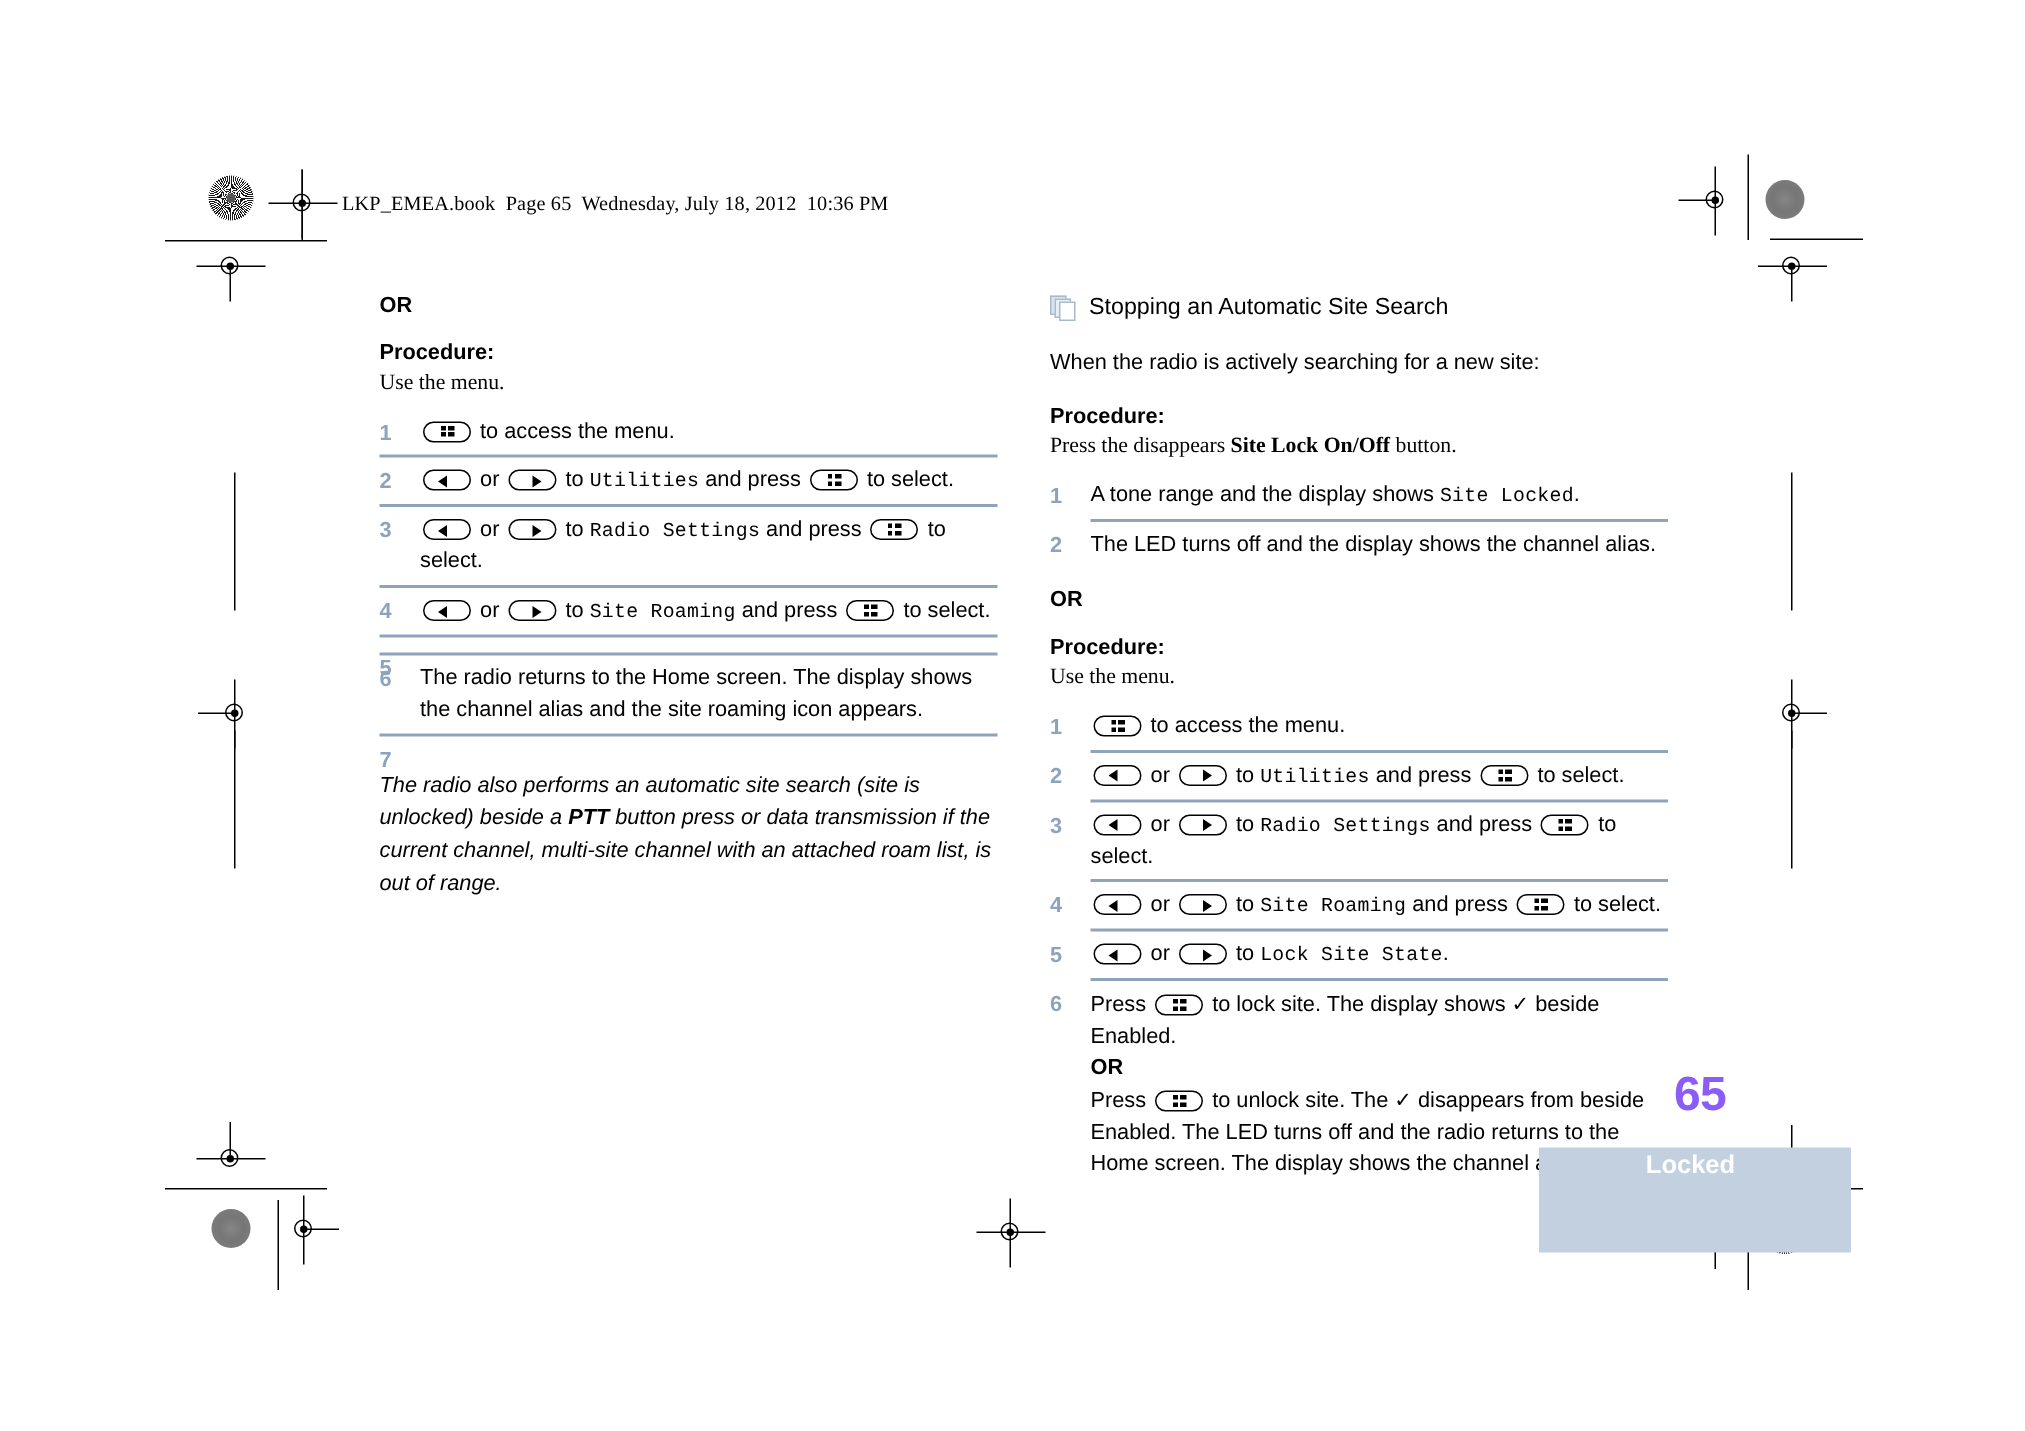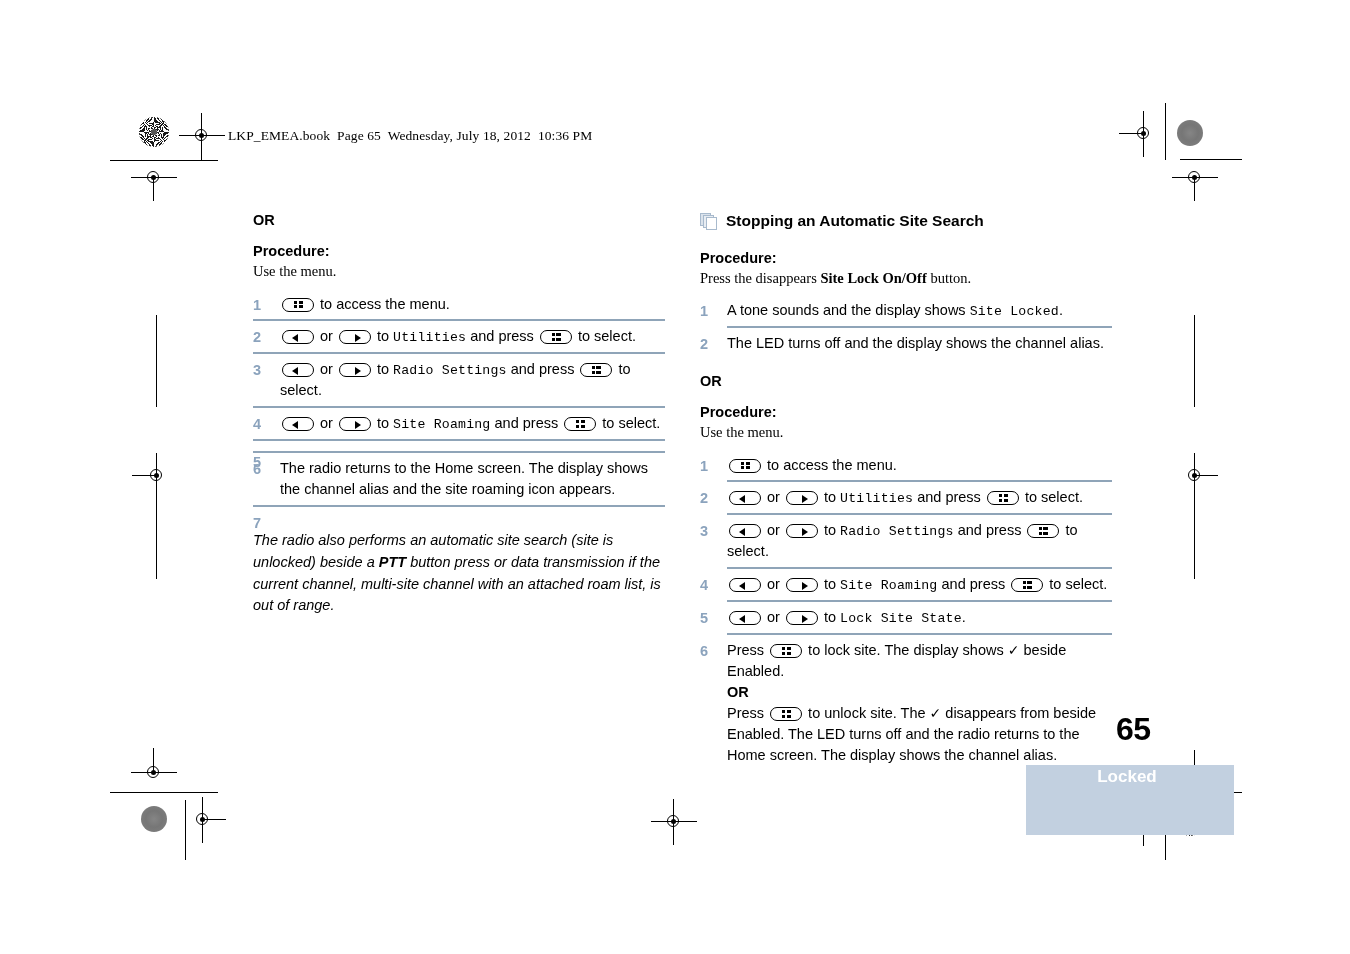--- a/index.html
+++ b/index.html
@@ -92,21 +92,21 @@
     font-family: "Liberation Serif", serif;
     font-size: 13.5px;
     color: #000;
     white-space: pre;
     letter-spacing: .1px;
   }
 
   
   .col {
     position: absolute;
-    top: 212px;
+    top: 196px;
   }
   .col-left  { left: 253px; width: 412px; }
   .col-right { left: 700px; width: 412px; }
 
   
   .or-label {
     font-size: 14.5px;
     font-weight: bold;
     margin: 0 0 13px 0;
     line-height: 1.2;
@@ -147,21 +147,21 @@
     display: block;
     box-sizing: border-box;
     border: 1.4px solid #a8bacd;
     background: #ffffff;
   }
   .pages-icon i.p1 { left: 0px;  top: 0px; width: 11px; height: 13px; background:#dbe3ec; }
   .pages-icon i.p2 { left: 3px;  top: 2px; width: 11px; height: 13px; background:#e8edf3; }
   .pages-icon i.p3 { left: 6px;  top: 4px; width: 11px; height: 13px; background:#ffffff; }
   .section-title {
     font-size: 15.5px;
-    font-weight: bold;
+    font-weight: normal;
     line-height: 1.2;
   }
 
   
   ol.steps {
     list-style: none;
     margin: 0;
     padding: 0;
   }
   ol.steps > li {
@@ -261,21 +261,21 @@
     margin-top: 0px;
   }
 
   
   .page-number {
     position: absolute;
     left: 1116px;
     top: 711px;
     font-size: 32px;
     font-weight: bold;
-    color: #000000;
+    color: #8b5cf6;
     letter-spacing: -.5px;
   }
   .lang-band {
     position: absolute;
     left: 1026px;
     top: 765px;
     width: 208px;
     height: 70px;
     background: #c2d0e0;
   }
@@ -444,30 +444,31 @@
 
   <div class="section-head">
     <span class="pages-icon">
       <i class="p1"></i>
         <i class="p2"></i>
         <i class="p3"></i>
     </span>
     <span class="section-title">Stopping an Automatic Site Search</span>
   </div>
 
+  <p class="intro-line">When the radio is actively searching for a new site:</p>
 
   <p class="proc-label">Procedure:</p>
   <p class="plain-line">
     <span>Press the disappears </span><b>Site Lock On/Off</b><span> button.</span>
   </p>
 
   <ol class="steps">
       <li>
         <span class="num">1</span>
-        <span class="body"><span>A tone sounds and the display shows </span><span class="disp">Site Locked</span><span>.</span></span>
+        <span class="body"><span>A tone range and the display shows </span><span class="disp">Site Locked</span><span>.</span></span>
         <span class="rule"></span>
       </li>
       <li class="no-rule">
         <span class="num">2</span>
         <span class="body"><span>The LED turns off and the display shows the channel alias.</span></span>
       </li>
     </ol>
 
   <p class="or-label" style="margin-top:14px;">OR</p>
 

